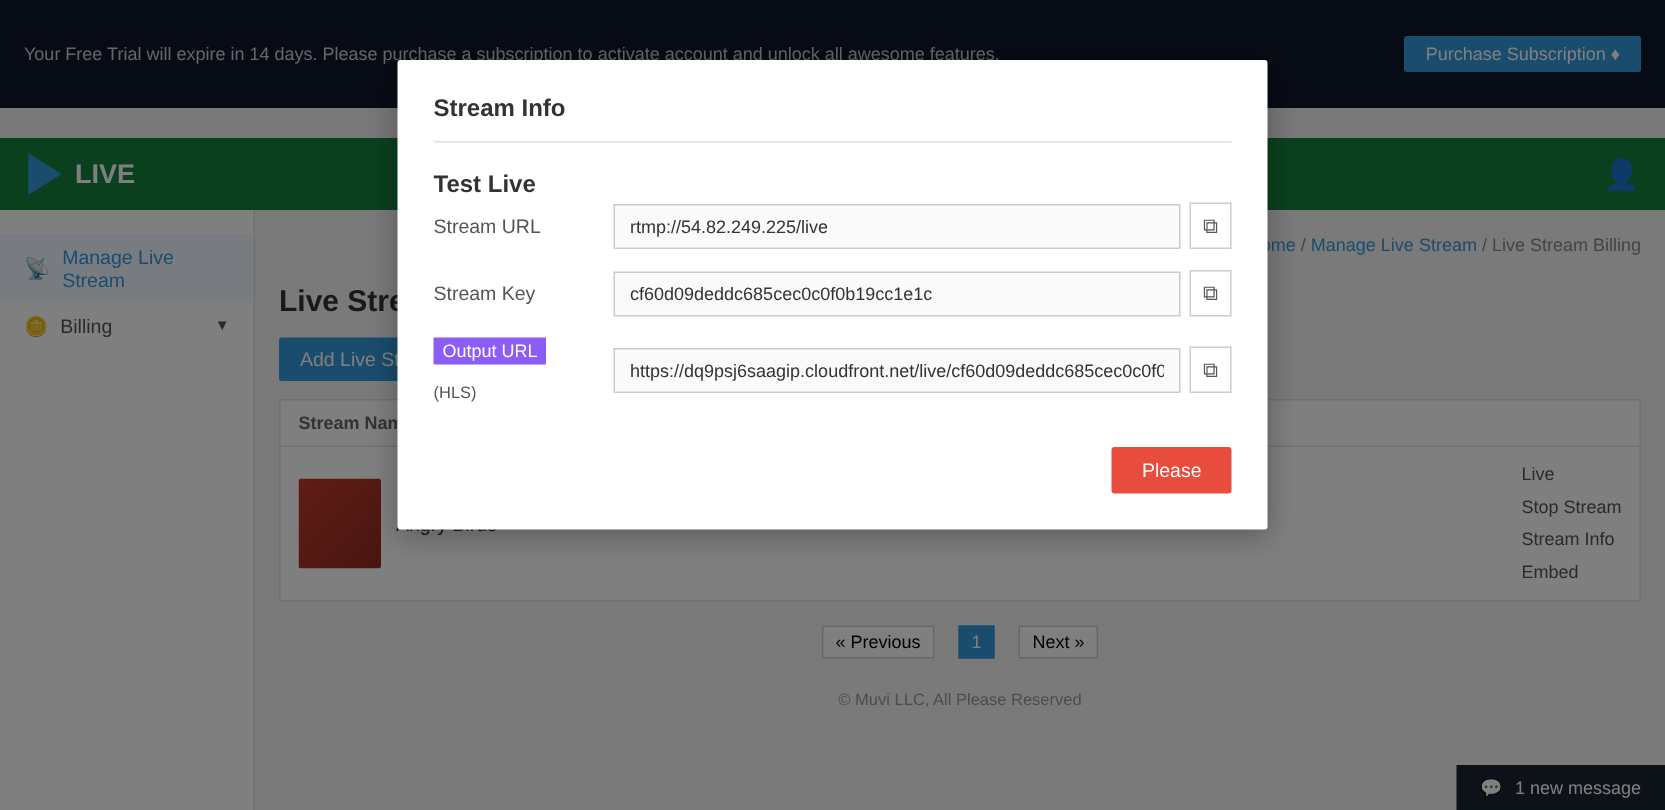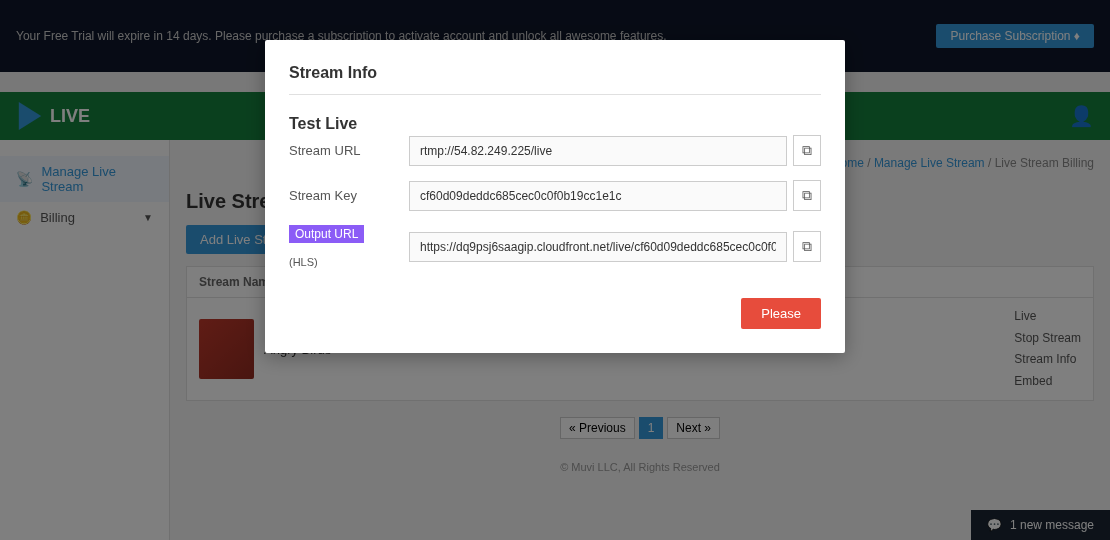--- a/index.html
+++ b/index.html
@@ -163,21 +163,21 @@
       width: 100%;
       height: 100%;
       background: linear-gradient(135deg, #c0392b 0%, #922b21 100%);
     }
 
     
     .pagination {
       display: flex;
       align-items: center;
       justify-content: center;
-      gap: 4px;
+      gap: 16px;
       padding: 16px;
       font-size: 13px;
       color: #666;
     }
     .page-btn {
       padding: 3px 8px;
       border: 1px solid #ccc;
       background: white;
       cursor: pointer;
       font-size: 12px;
@@ -380,21 +380,21 @@
       </div>
     </div>
 
     <div class="pagination">
       <button class="page-btn">« Previous</button>
       <button class="page-btn active">1</button>
       <button class="page-btn">Next »</button>
     </div>
 
     <div class="footer">
-      <span>© Muvi LLC, All Rights Reserved</span>
+      <span>© Muvi LLC, All Please Reserved</span>
     </div>
   </div>
 </div>
 
 <div class="chat-btn">
   <span>💬</span>
   <span>1 new message</span>
 </div>
 
 <div class="overlay">

